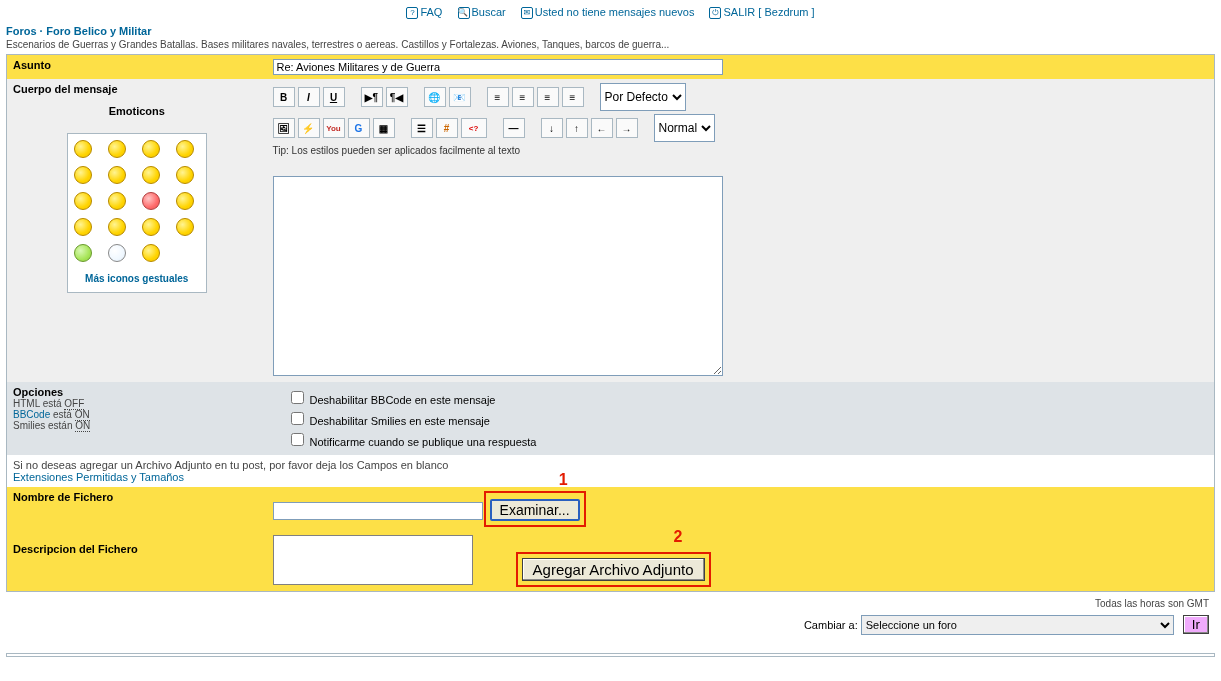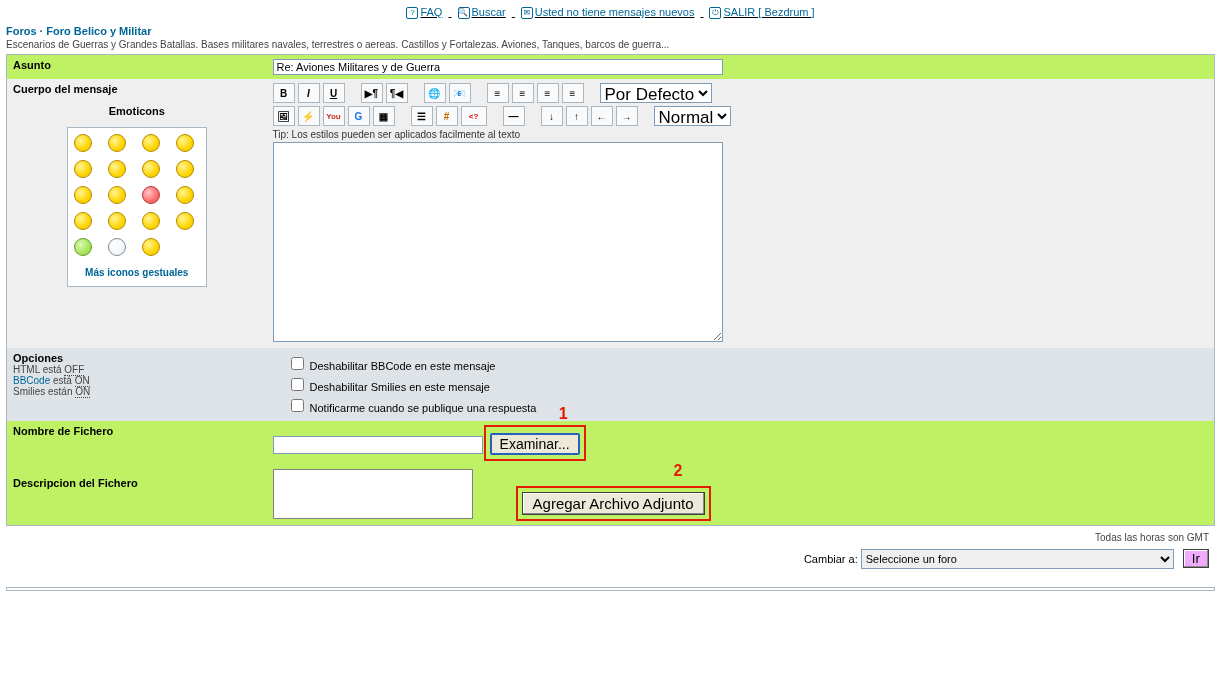--- a/index.html
+++ b/index.html
@@ -1,40 +1,40 @@
 <!DOCTYPE html>
 <html><head>
 <meta charset="utf-8">
 <style>
   * { box-sizing: border-box; }
   body { margin: 0; font-family: Verdana, Arial, sans-serif; font-size: 11px; color: #000; background: #fff; padding: 2px 6px; }
   a { color: #006699; text-decoration: none; }
-  .top-nav { text-align: center; padding: 4px 0; text-decoration: underline; }
+  .top-nav { text-align: center; padding: 4px 0; }
   .top-nav a { margin: 0 6px; color: #006699; font-size: 11px; }
   .nv-icon { display:inline-block; width:12px; height:12px; border:1px solid #006699; border-radius:2px; vertical-align:middle; margin-right:2px; font-size:8px; line-height:10px; text-align:center; color:#006699; }
   .breadcrumb { color:#006699; font-weight:bold; padding:2px 0; }
   .desc { font-size:10px; color:#444; padding-bottom:4px; }
   table.form { width:100%; border-collapse:collapse; border:1px solid #A9B8C2; }
   table.form td { padding:4px 6px; font-size:11px; vertical-align:top; }
-  .row-hdr { background:#bef264; font-weight:bold; }
+  .row-hdr { background:#fde047; font-weight:bold; }
   .row-body { background:#EFEFEF; }
   .row-opt  { background:#DEE3E7; }
   .row-att-title { background:#DEE3E7; text-align:center; font-weight:bold; color:#556677; padding:6px; }
   .row-att-help { background:#fff; font-size:10px; color:#444; }
   .label-col { width:260px; }
   input[type="text"].subject { width:450px; font-size:11px; padding:1px 3px; border:1px solid #7F9DB9; }
   .toolbar { display:flex; flex-wrap:wrap; gap:3px; align-items:center; margin-bottom:3px; }
   .tbtn { width:22px; height:20px; border:1px solid #A9B8C2; background:#fafafa; display:inline-flex; align-items:center; justify-content:center; font-size:10px; font-weight:bold; cursor:pointer; }
   .tbtn.wide { width:26px; }
   .toolbar .sep { width:10px; }
-  select.tsel { font-size:17px; border:1px solid #7F9DB9; background:#fff; height:20px; }
-  .tip { font-size:10px; color:#333; margin-bottom:2px; }
+  select.tsel { font-size:12px; border:1px solid #7F9DB9; background:#fff; height:28px; }
+  .tip { font-size:10px; color:#333; margin-bottom:20px; }
   textarea.msgbody { width:450px; height:200px; border:1px solid #7F9DB9; padding:3px; font-size:11px; background:#fff; }
   .emotitle { text-align:center; font-weight:bold; margin-top:10px; }
-  .emobox { width:140px; border:1px solid #A9B8C2; background:#fff; margin:10px auto 0; padding:6px 4px 8px; text-align:center; }
+  .emobox { width:140px; border:1px solid #A9B8C2; background:#fff; margin:16px auto 0; padding:6px 4px 8px; text-align:center; }
   .emogrid { display:grid; grid-template-columns: repeat(4, 24px); gap:8px 10px; justify-content:center; margin-bottom:10px; }
   .emo { width:18px; height:18px; border-radius:50%; display:inline-block; border:1px solid #b78a00; }
   .emo.y { background:radial-gradient(circle at 35% 35%, #FFF493 0%, #FFD400 60%, #F1C200 100%); }
   .emo.r { background:radial-gradient(circle at 35% 35%, #FFC6C6 0%, #FF6B6B 60%, #E85050 100%); border-color:#b04040; }
   .emo.g { background:radial-gradient(circle at 35% 35%, #D9F9B5 0%, #A7E557 60%, #8BCB3F 100%); border-color:#6b9a30; }
   .emo.w { background:radial-gradient(circle at 35% 35%, #ffffff 0%, #F0F8FF 60%, #DDEAF5 100%); border-color:#888; }
   .emobox a { font-size:10px; font-weight:bold; color:#006699; }
   .opt-line { font-size:11px; margin:2px 0; }
   .opts小 { font-size:10px; color:#444; }
   .underdot { border-bottom:1px dotted #444; }
@@ -163,20 +163,26 @@
       <div class="opts小"><a href="#">BBCode</a><span> está </span><span class="underdot">ON</span></div>
       <div class="opts小"><span>Smilies están </span><span class="underdot">ON</span></div>
     </td>
     <td class="row-opt" style="padding-left:20px;">
       <div class="opt-line"><label><input type="checkbox" style=""> <span>Deshabilitar BBCode en este mensaje</span></label></div>
       <div class="opt-line"><label><input type="checkbox" style=""> <span>Deshabilitar Smilies en este mensaje</span></label></div>
       <div class="opt-line"><label><input type="checkbox" style=""> <span>Notificarme cuando se publique una respuesta</span></label></div>
     </td>
   </tr>
   <tr>
+        <td colspan="2" class="row-att-help">
+      <span>Si no deseas agregar un Archivo Adjunto en tu post, por favor deja los Campos en blanco</span><br>
+      <a href="#">Extensiones Permitidas y Tamaños</a>
+  </td>
+      </tr>
+  <tr>
     <td class="row-hdr label-col" style="font-weight:bold;">Nombre de Fichero</td>
     <td class="row-hdr file-row">
       <span style="position:relative; display:inline-block;">
         <span class="red-label one">1</span>
         <input type="text" style="">
         <span class="red-box-1" style="margin-left:-2px;">
           <button class="btn-examinar">Examinar...</button>
         </span>
       </span>
     </td>

